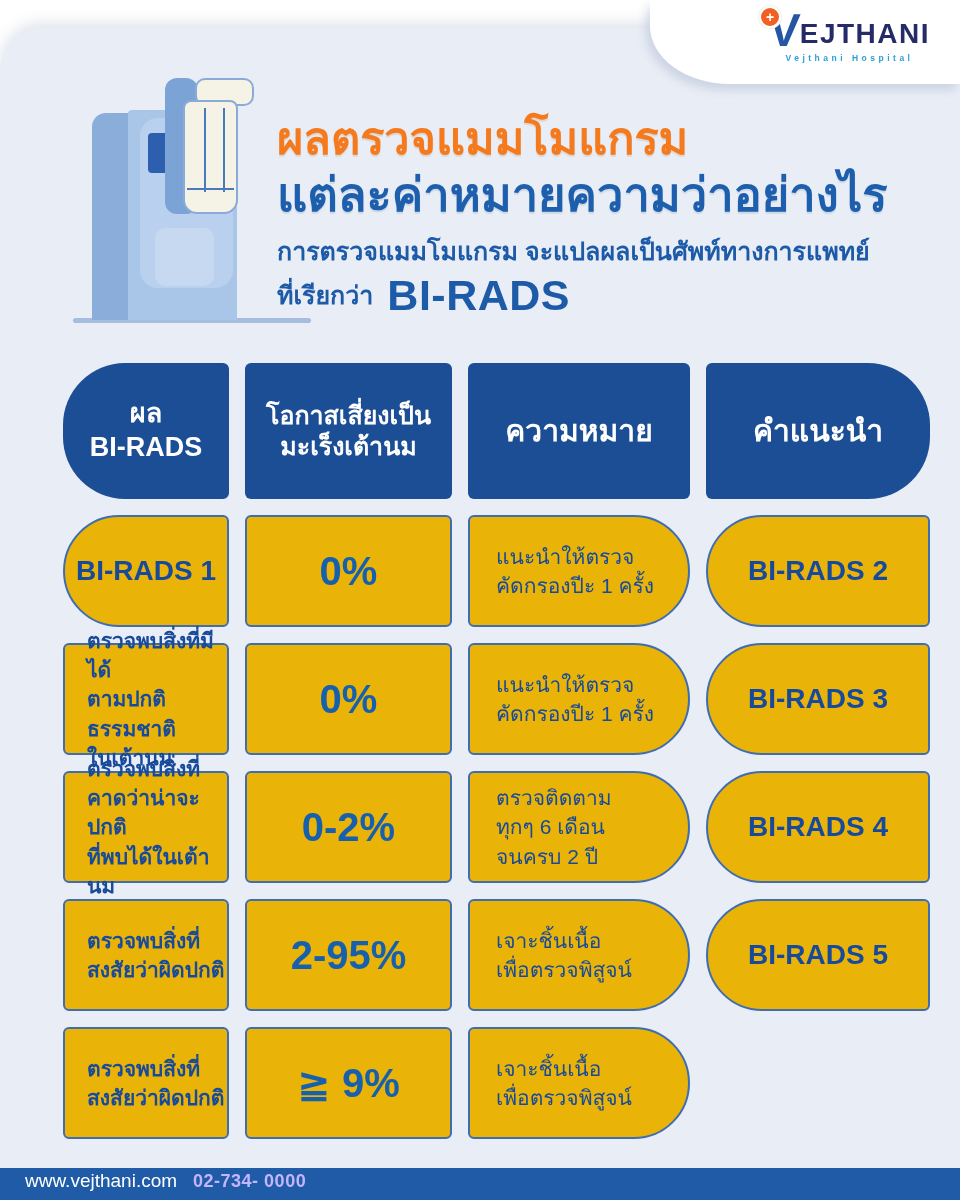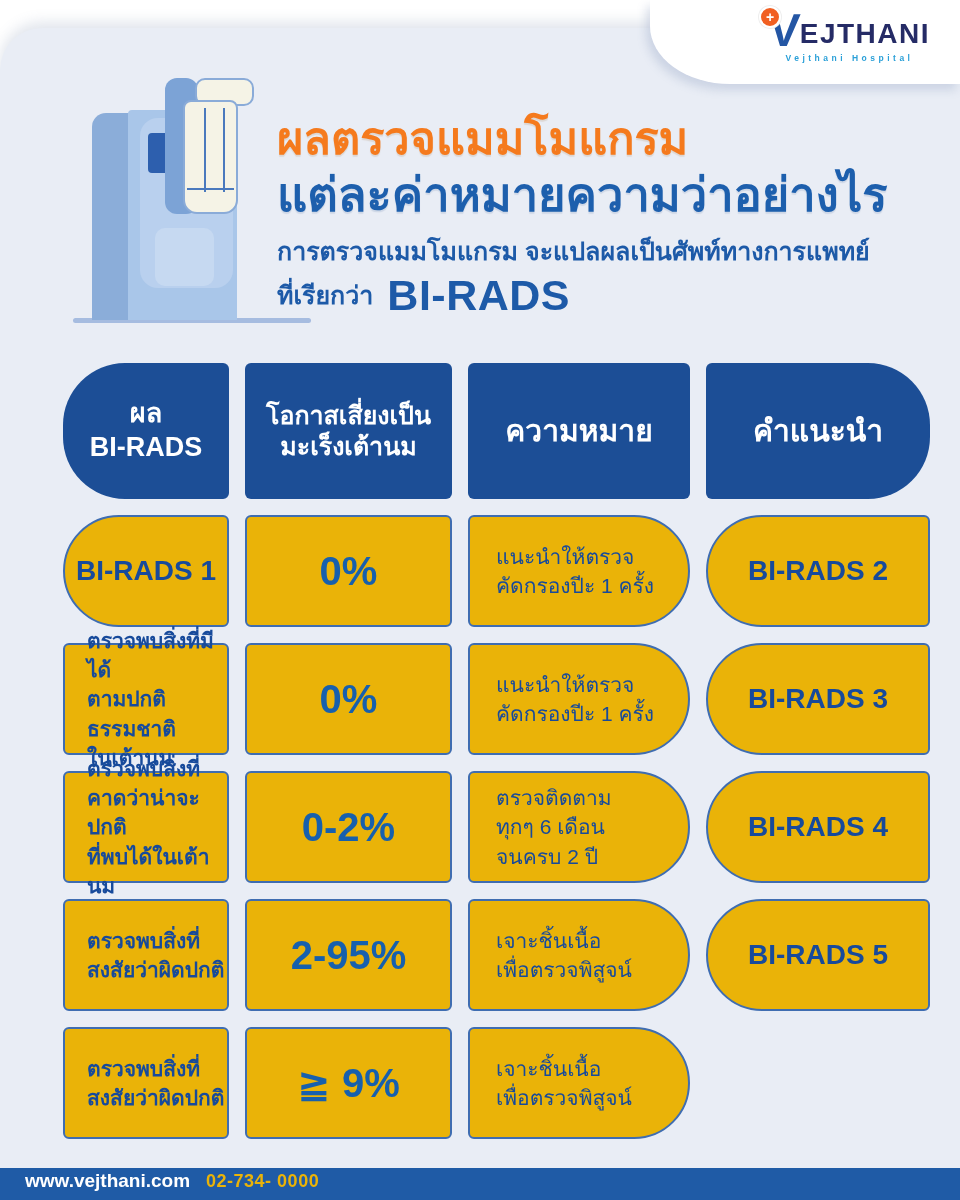--- a/index.html
+++ b/index.html
@@ -83,22 +83,22 @@
   .cell.meaning { font-size:21px; font-weight:700; padding-left:22px; }
   .cell.risk { justify-content:center; font-size:40px; font-weight:800; color:#1760ad; }
   .cell.last { border-radius:6px 56px 56px 6px; font-size:21px; font-weight:400; padding-left:26px; }
   
   .footer {
     position:absolute; left:0; bottom:0; width:960px; height:32px;
     background:#1f5ba6; z-index:6;
     display:flex; align-items:center; padding:0 0 6px 25px;
   }
   .footer-strip { position:absolute; left:0; bottom:0; width:960px; height:6px; background:#6189c5; }
-  .footer-site { color:#ffffff; font-size:19px; font-weight:700; }
-  .footer-phone { color:#eab308; font-size:18px; font-weight:600; margin-left:16px; letter-spacing:0.5px; }
+  .footer-site { color:#ffffff; font-size:19px; font-weight:400; }
+  .footer-phone { color:#c4b5fd; font-size:18px; font-weight:600; margin-left:16px; letter-spacing:0.5px; }
 </style>
 </head>
 <body>
 
 <div class="card"></div>
 
 <div class="hero">
   <div class="m-floor"></div>
   <div class="m-tower"></div>
   <div class="m-body"></div>

